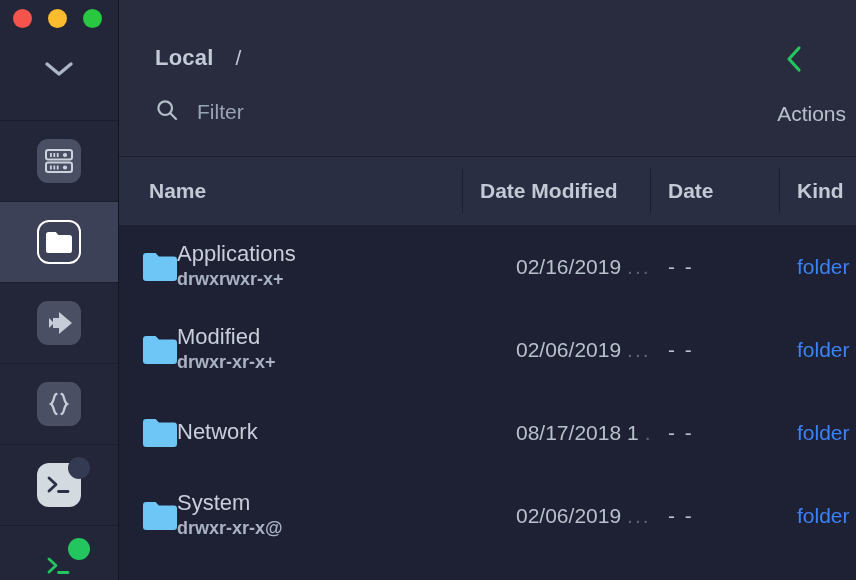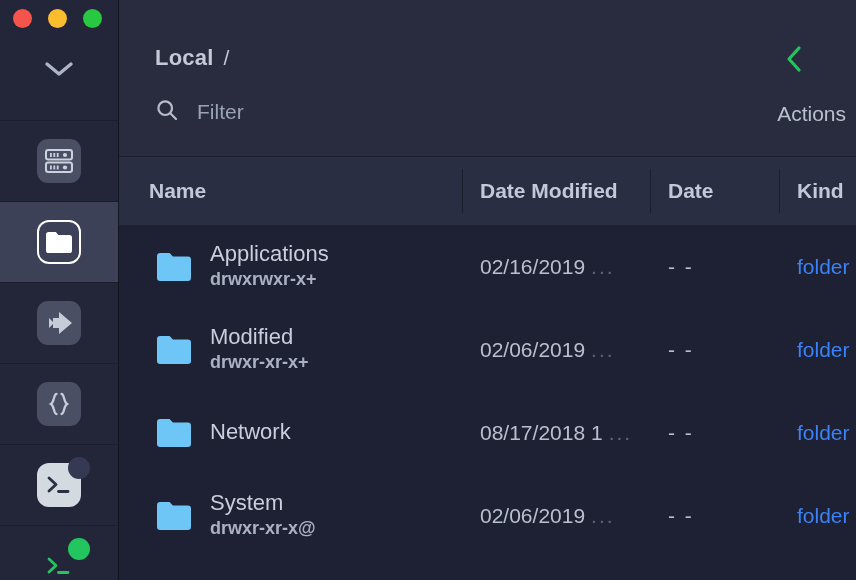--- a/index.html
+++ b/index.html
@@ -61,21 +61,21 @@
   .badge.green { background: #22c55e; }
 
   
   .main { flex: 1; height: 580px; display: flex; flex-direction: column;
           background: #282c3e; min-width: 0; }
 
   .toolbar { height: 156px; flex: 0 0 156px; position: relative; background: #282c3e; }
 
   .breadcrumb {
     position: absolute; left: 36px; top: 45px;
-    display: flex; align-items: baseline; gap: 10px;
+    display: flex; align-items: baseline; gap: 22px;
     font-size: 22px; font-weight: bold; color: #c3c9d6; letter-spacing: .2px;
   }
   .breadcrumb .crumb-sep { color: #c3c9d6; font-weight: normal; font-size: 21px; }
 
   .back-btn {
     position: absolute; right: 49px; top: 44px;
     width: 26px; height: 30px;
     display: flex; align-items: center; justify-content: center;
     cursor: pointer;
   }
@@ -116,31 +116,31 @@
   .col.c-kind { flex: 1 1 auto; }
 
   
   .file-list { flex: 1; background: #1e2133; overflow: hidden; }
   .row {
     height: 83px;
     display: flex; align-items: center;
     cursor: default;
   }
   .cell { display: flex; align-items: center; overflow: hidden; }
-  .cell.c-name { flex: 0 0 343px; padding-left: 38px; gap: 19px; }
+  .cell.c-name { flex: 0 0 343px; padding-left: 24px; gap: 0; }
   .cell.c-date { flex: 0 0 188px; padding-left: 18px; }
   .cell.c-size { flex: 0 0 129px; padding-left: 18px; }
   .cell.c-kind { flex: 1 1 auto; padding-left: 18px; }
 
   .folder-ico { flex: 0 0 34px; height: 28px; }
   .name-block { display: flex; flex-direction: column; justify-content: center; min-width: 0; }
   .fname { font-size: 22px; color: #c8cedb; line-height: 1.18; white-space: nowrap; }
   .fperm { font-size: 18px; color: #aab2c2; line-height: 1.3; margin-top: 1px; white-space: nowrap; font-weight: bold; }
 
-  .dt { font-size: 21px; color: #b9c0cd; white-space: nowrap; display: flex; align-items: baseline; }
+  .dt { font-size: 21px; color: #b9c0cd; white-space: nowrap; display: flex; align-items: baseline; margin-left: 36px; }
   .dt .ell { color: #5b6780; margin-left: 6px; letter-spacing: 2px; }
   .sz { font-size: 21px; color: #b9c0cd; letter-spacing: 2px; white-space: nowrap; }
   .kd { font-size: 21px; color: #3b82f6; white-space: nowrap; }
 </style>
 </head>
 <body>
 
 <div id="app">
 
   <div class="sidebar">

